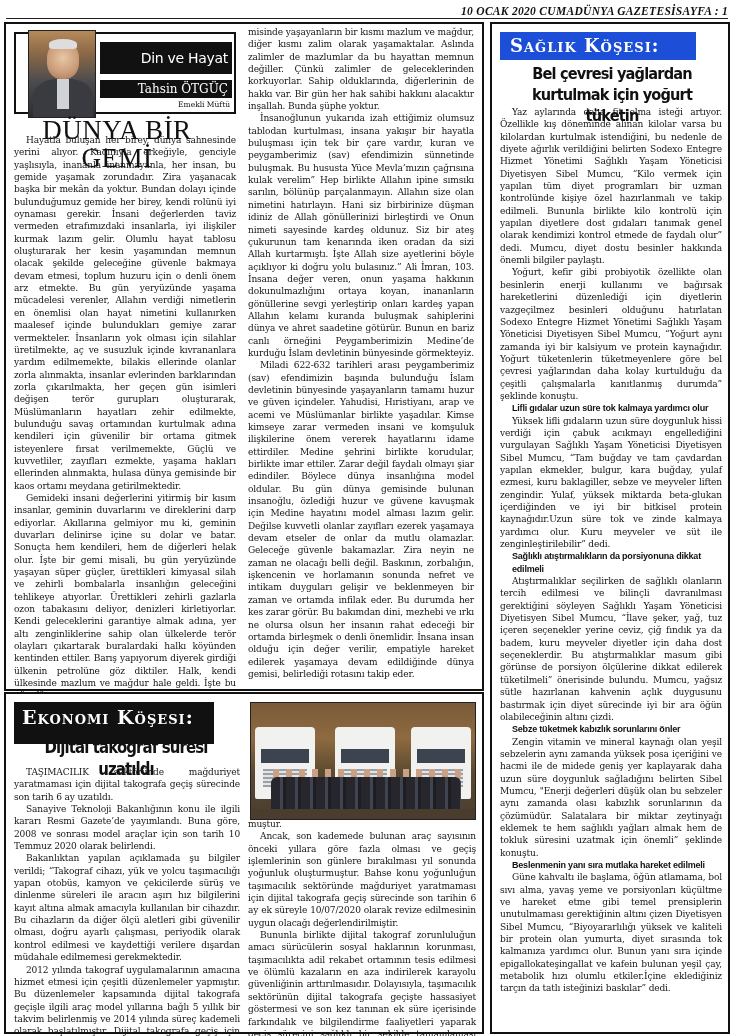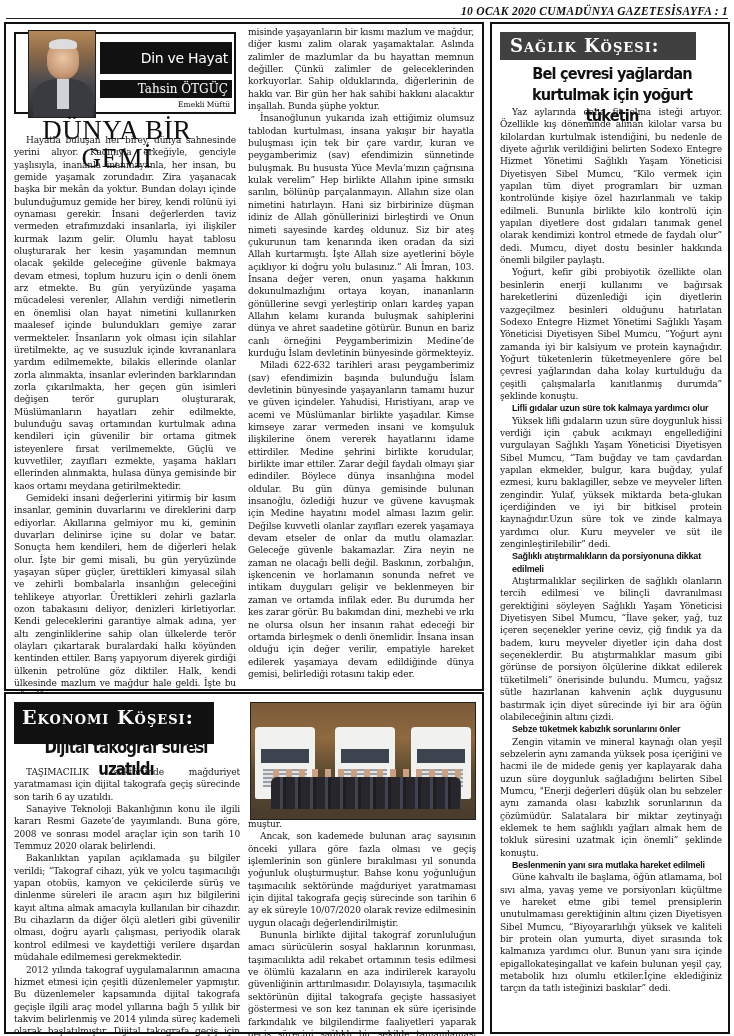--- a/index.html
+++ b/index.html
@@ -36,21 +36,21 @@
     font-family: "DejaVu Serif", serif; font-size: 12px; line-height: 18px; text-align: right; padding-right: 4px; }
   .din-header .role { position: absolute; right: 4px; top: 66px; font-family: "DejaVu Serif", serif; font-size: 7.5px; color: #111; }
 
   .din-title { position: absolute; left: 0; top: 92px; width: 222px; font-family: "Liberation Serif", serif; font-size: 27px;
     line-height: 28px; text-align: center; letter-spacing: 0.5px; color: #111; }
   .col { position: absolute; }
   .din .col1 { left: 8px; top: 110px; width: 222px; }
   .din .col2 { left: 242px; top: 2px; width: 226px; }
 
   
-  .sag-label { position: absolute; left: 8px; top: 8px; width: 196px; height: 28px; background: #404040; color: #fff;
+  .sag-label { position: absolute; left: 8px; top: 8px; width: 196px; height: 28px; background: #1d4ed8; color: #fff;
     font-family: "DejaVu Serif", serif; font-weight: bold; font-size: 18px; line-height: 28px; padding-left: 10px; letter-spacing: 1px; font-variant: small-caps; }
   .sag-title { position: absolute; left: 6px; top: 40px; width: 228px; font-family: "DejaVu Sans", sans-serif; font-weight: bold;
     font-size: 15.5px; line-height: 21px; text-align: center; letter-spacing: -0.9px; transform: scaleX(0.94); transform-origin: center; }
   .saglik .col { left: 8px; top: 82px; width: 222px; }
 
   
   .eko-label { position: absolute; left: 8px; top: 8px; width: 200px; height: 42px; background: #111; color: #fff;
     font-family: "DejaVu Serif", serif; font-weight: bold; font-size: 19px; line-height: 30px; padding-left: 8px; letter-spacing: 1px; font-variant: small-caps; }
   .eko-title { position: absolute; left: 6px; top: 42px; width: 228px; font-family: "DejaVu Sans", sans-serif; font-weight: bold;
     font-size: 17px; line-height: 22px; text-align: center; letter-spacing: -1px; transform: scaleX(0.88); transform-origin: center; }

